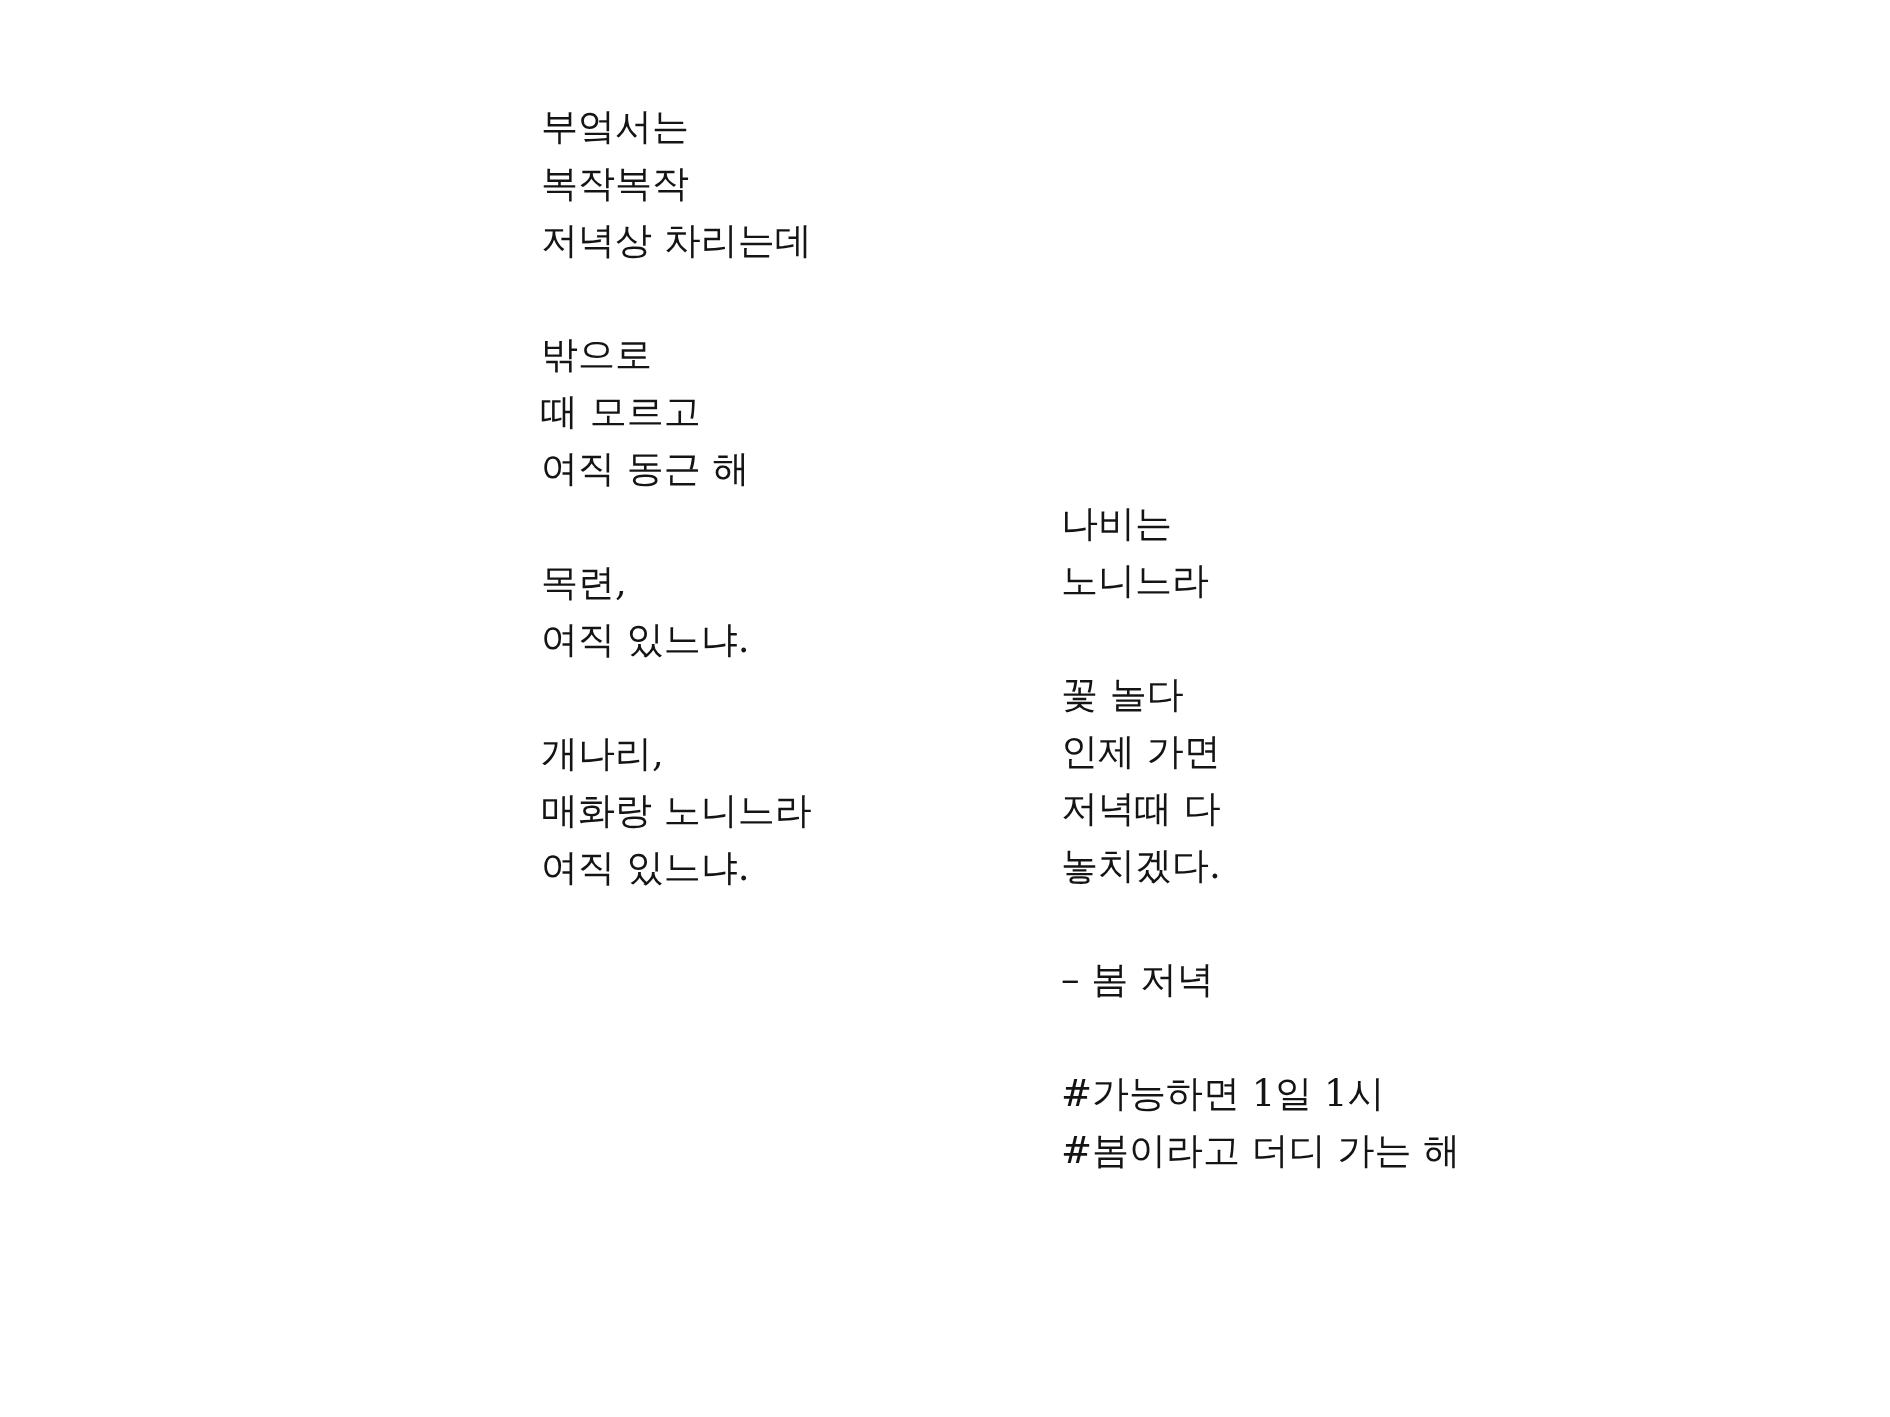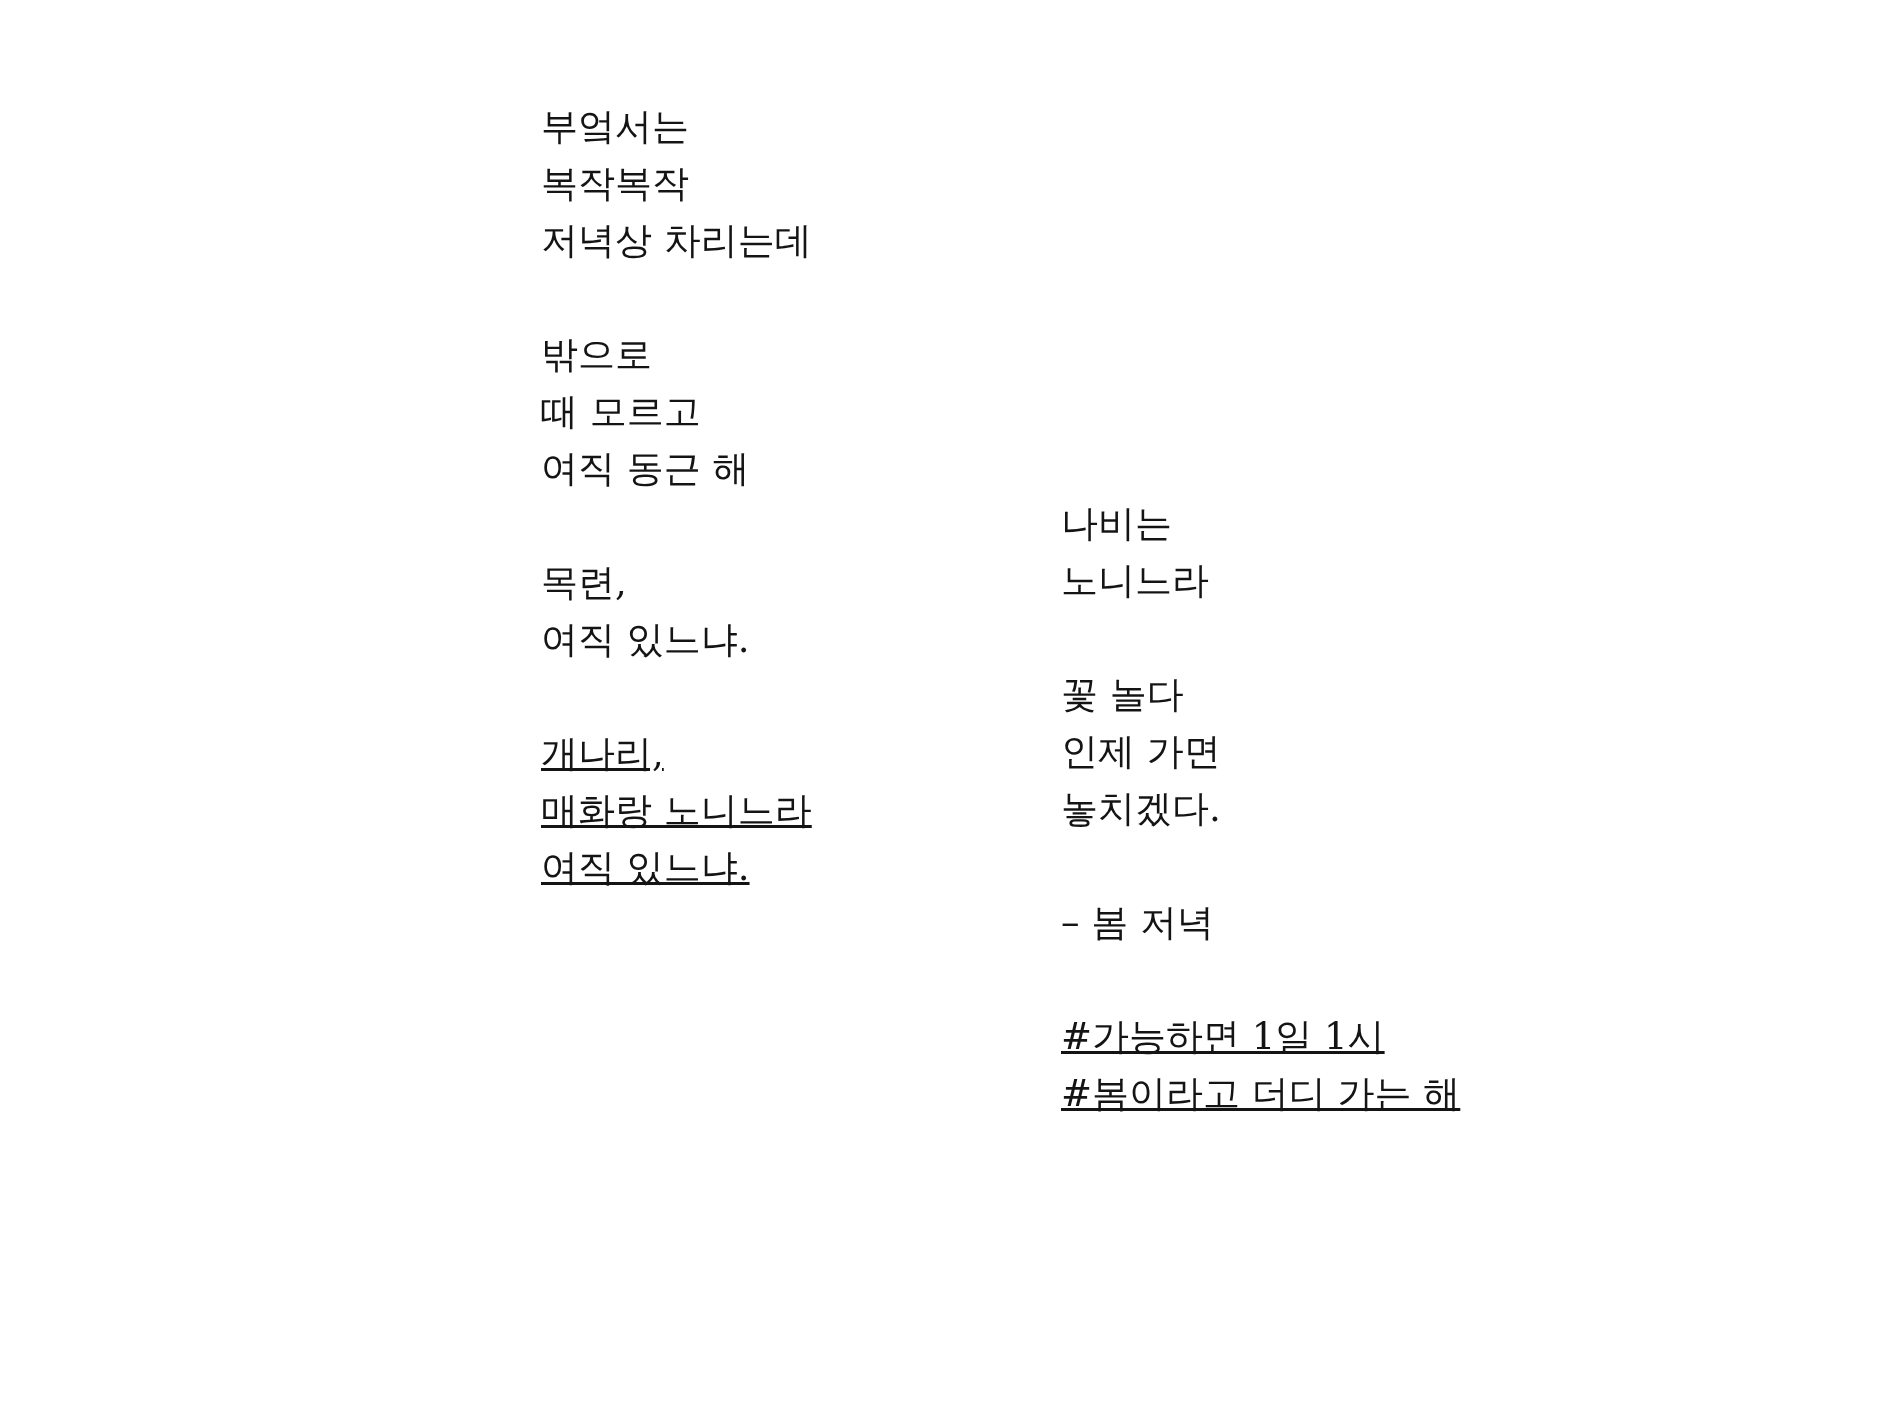--- a/index.html
+++ b/index.html
@@ -33,21 +33,20 @@
   }
   .poem-column-right {
     left: 1061px;
     top: 495px;
   }
   .stanza {
     margin: 0 0 57px 0;
   }
   .stanza:last-child {
     margin-bottom: 0;
-    text-decoration: underline;
   }
   .poem-line {
     height: 57px;
   }
 </style>
 </head>
 <body>
 
 <div class="poem-page">
 
@@ -74,20 +73,21 @@
   </div>
 
   <div class="poem-column poem-column-right">
     <div class="stanza">
       <div class="poem-line">나비는</div>
       <div class="poem-line">노니느라</div>
     </div>
     <div class="stanza">
       <div class="poem-line">꽃 놀다</div>
       <div class="poem-line">인제 가면</div>
+      <div class="poem-line">저녁때 다</div>
       <div class="poem-line">놓치겠다.</div>
     </div>
     <div class="stanza">
       <div class="poem-line">– 봄 저녁</div>
     </div>
     <div class="stanza">
       <div class="poem-line">#가능하면 1일 1시</div>
       <div class="poem-line">#봄이라고 더디 가는 해</div>
     </div>
   </div>

